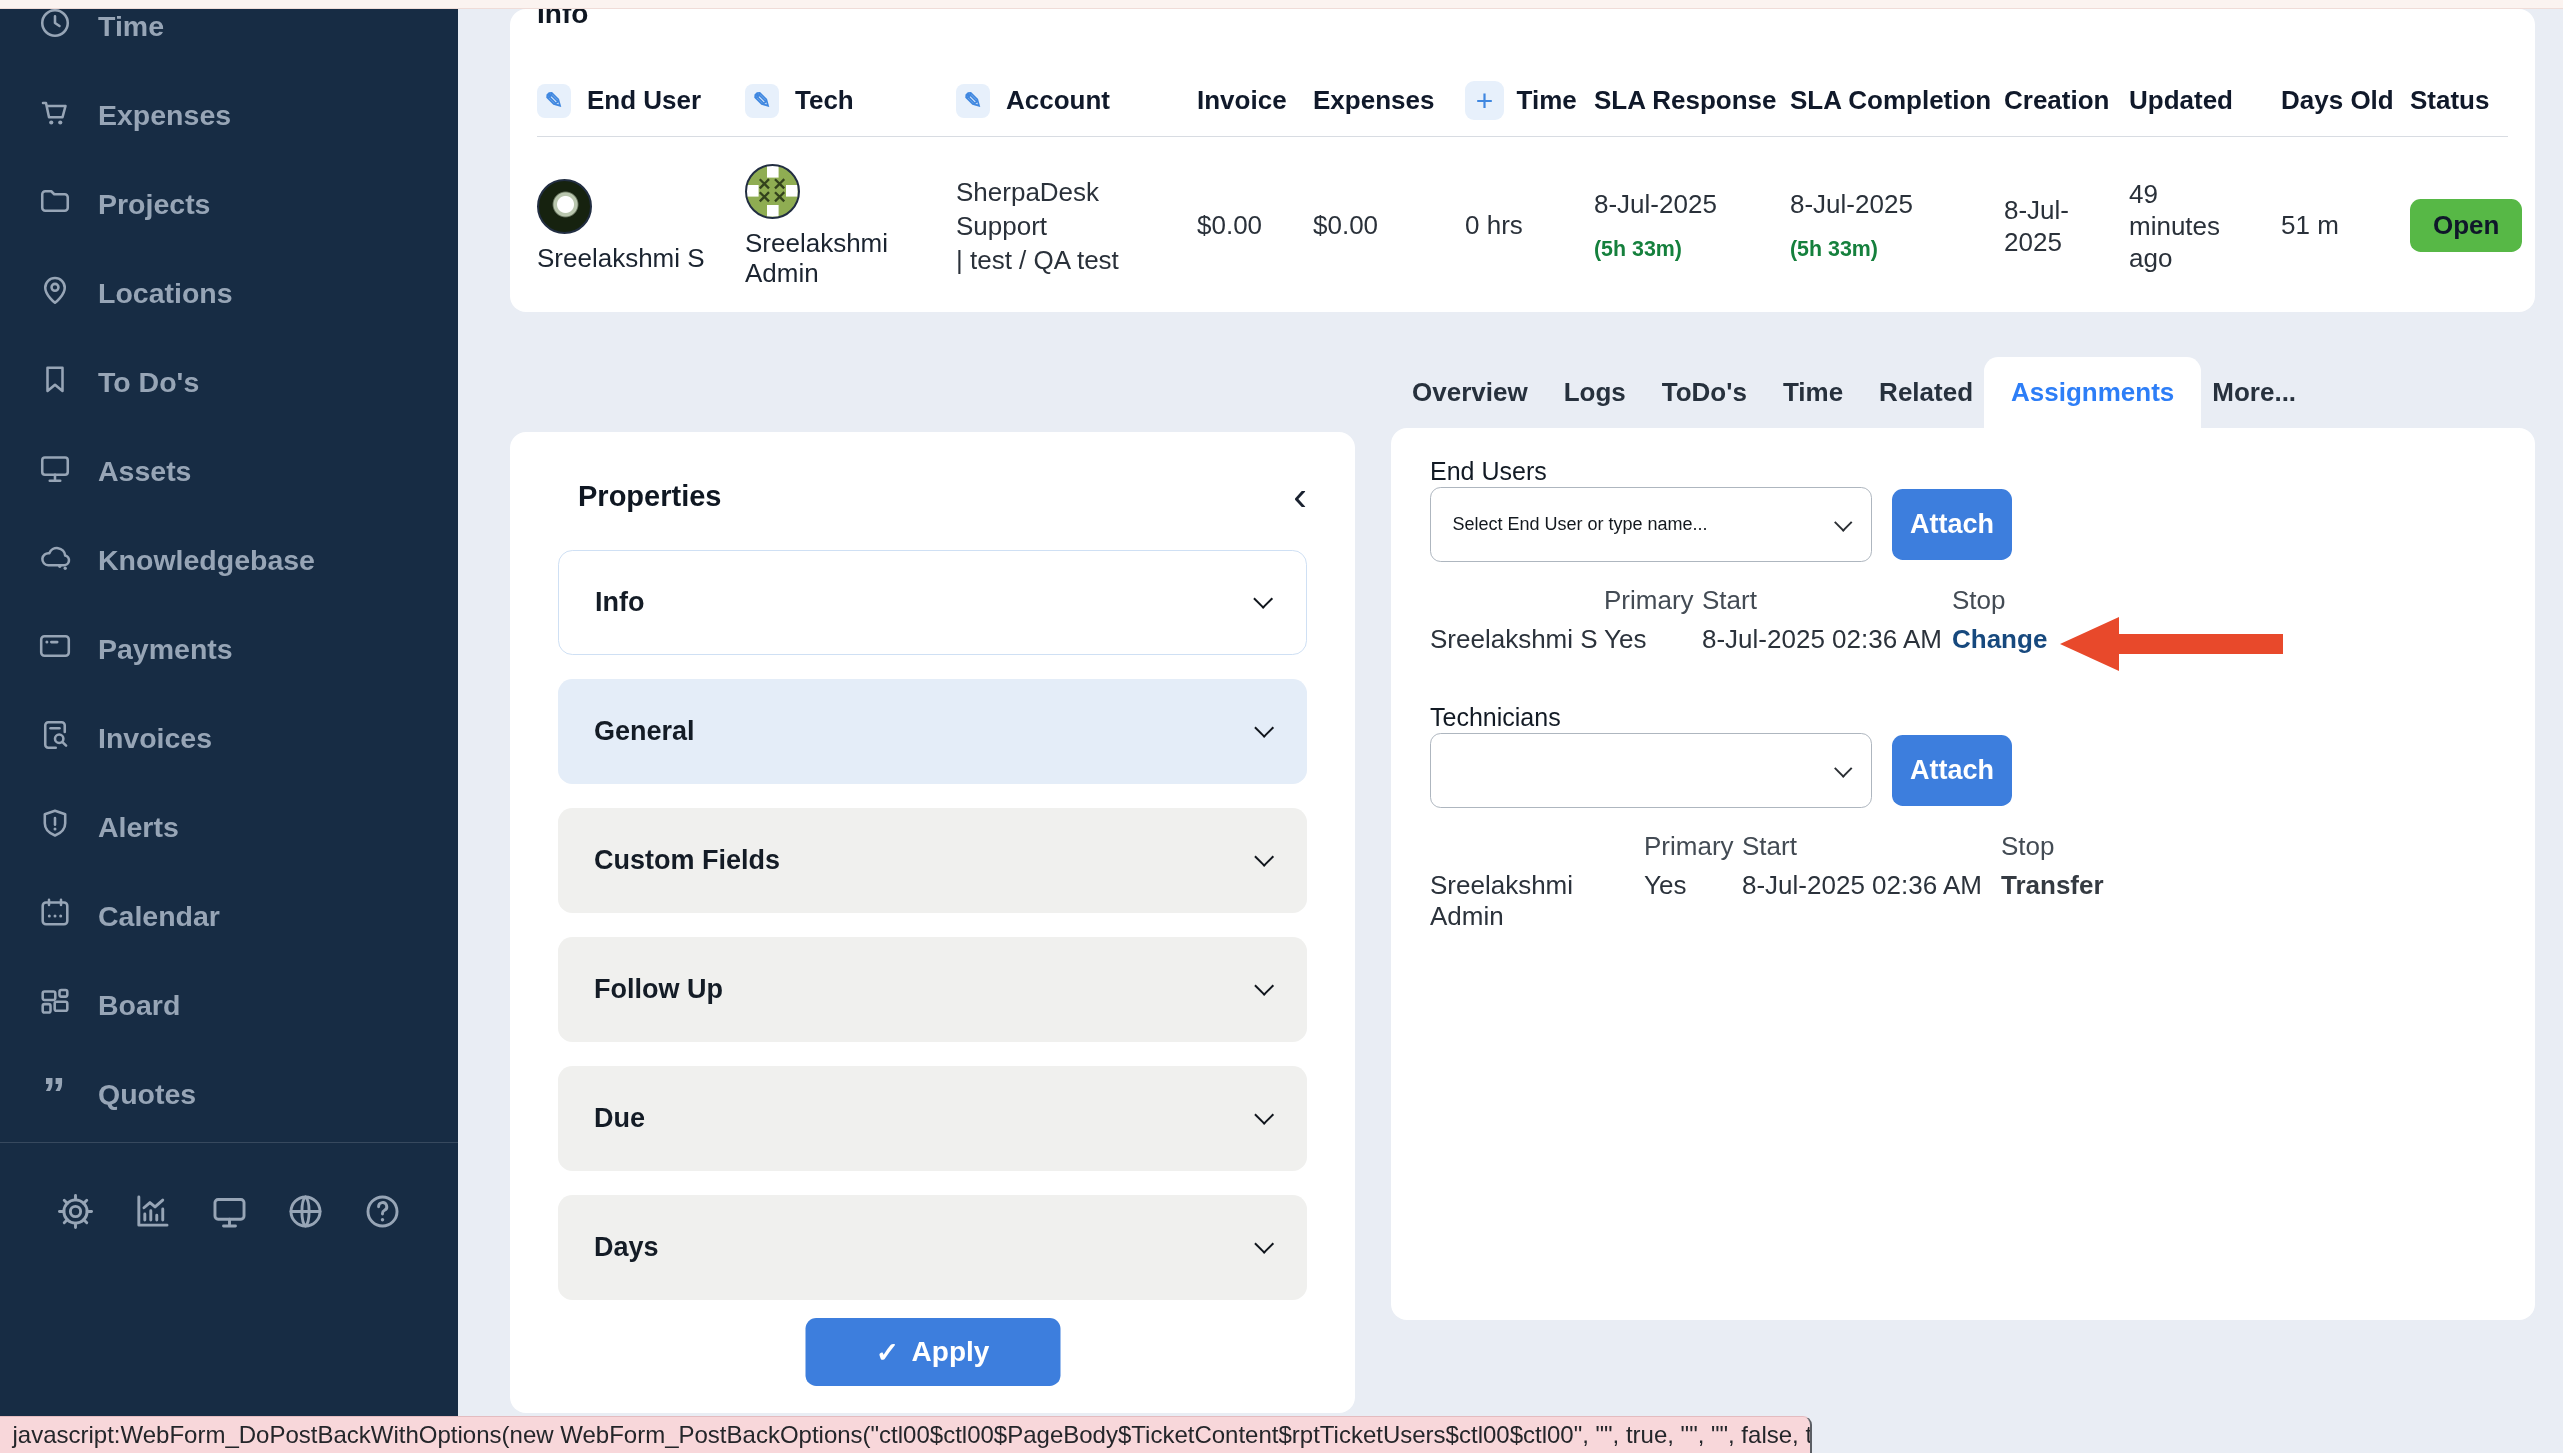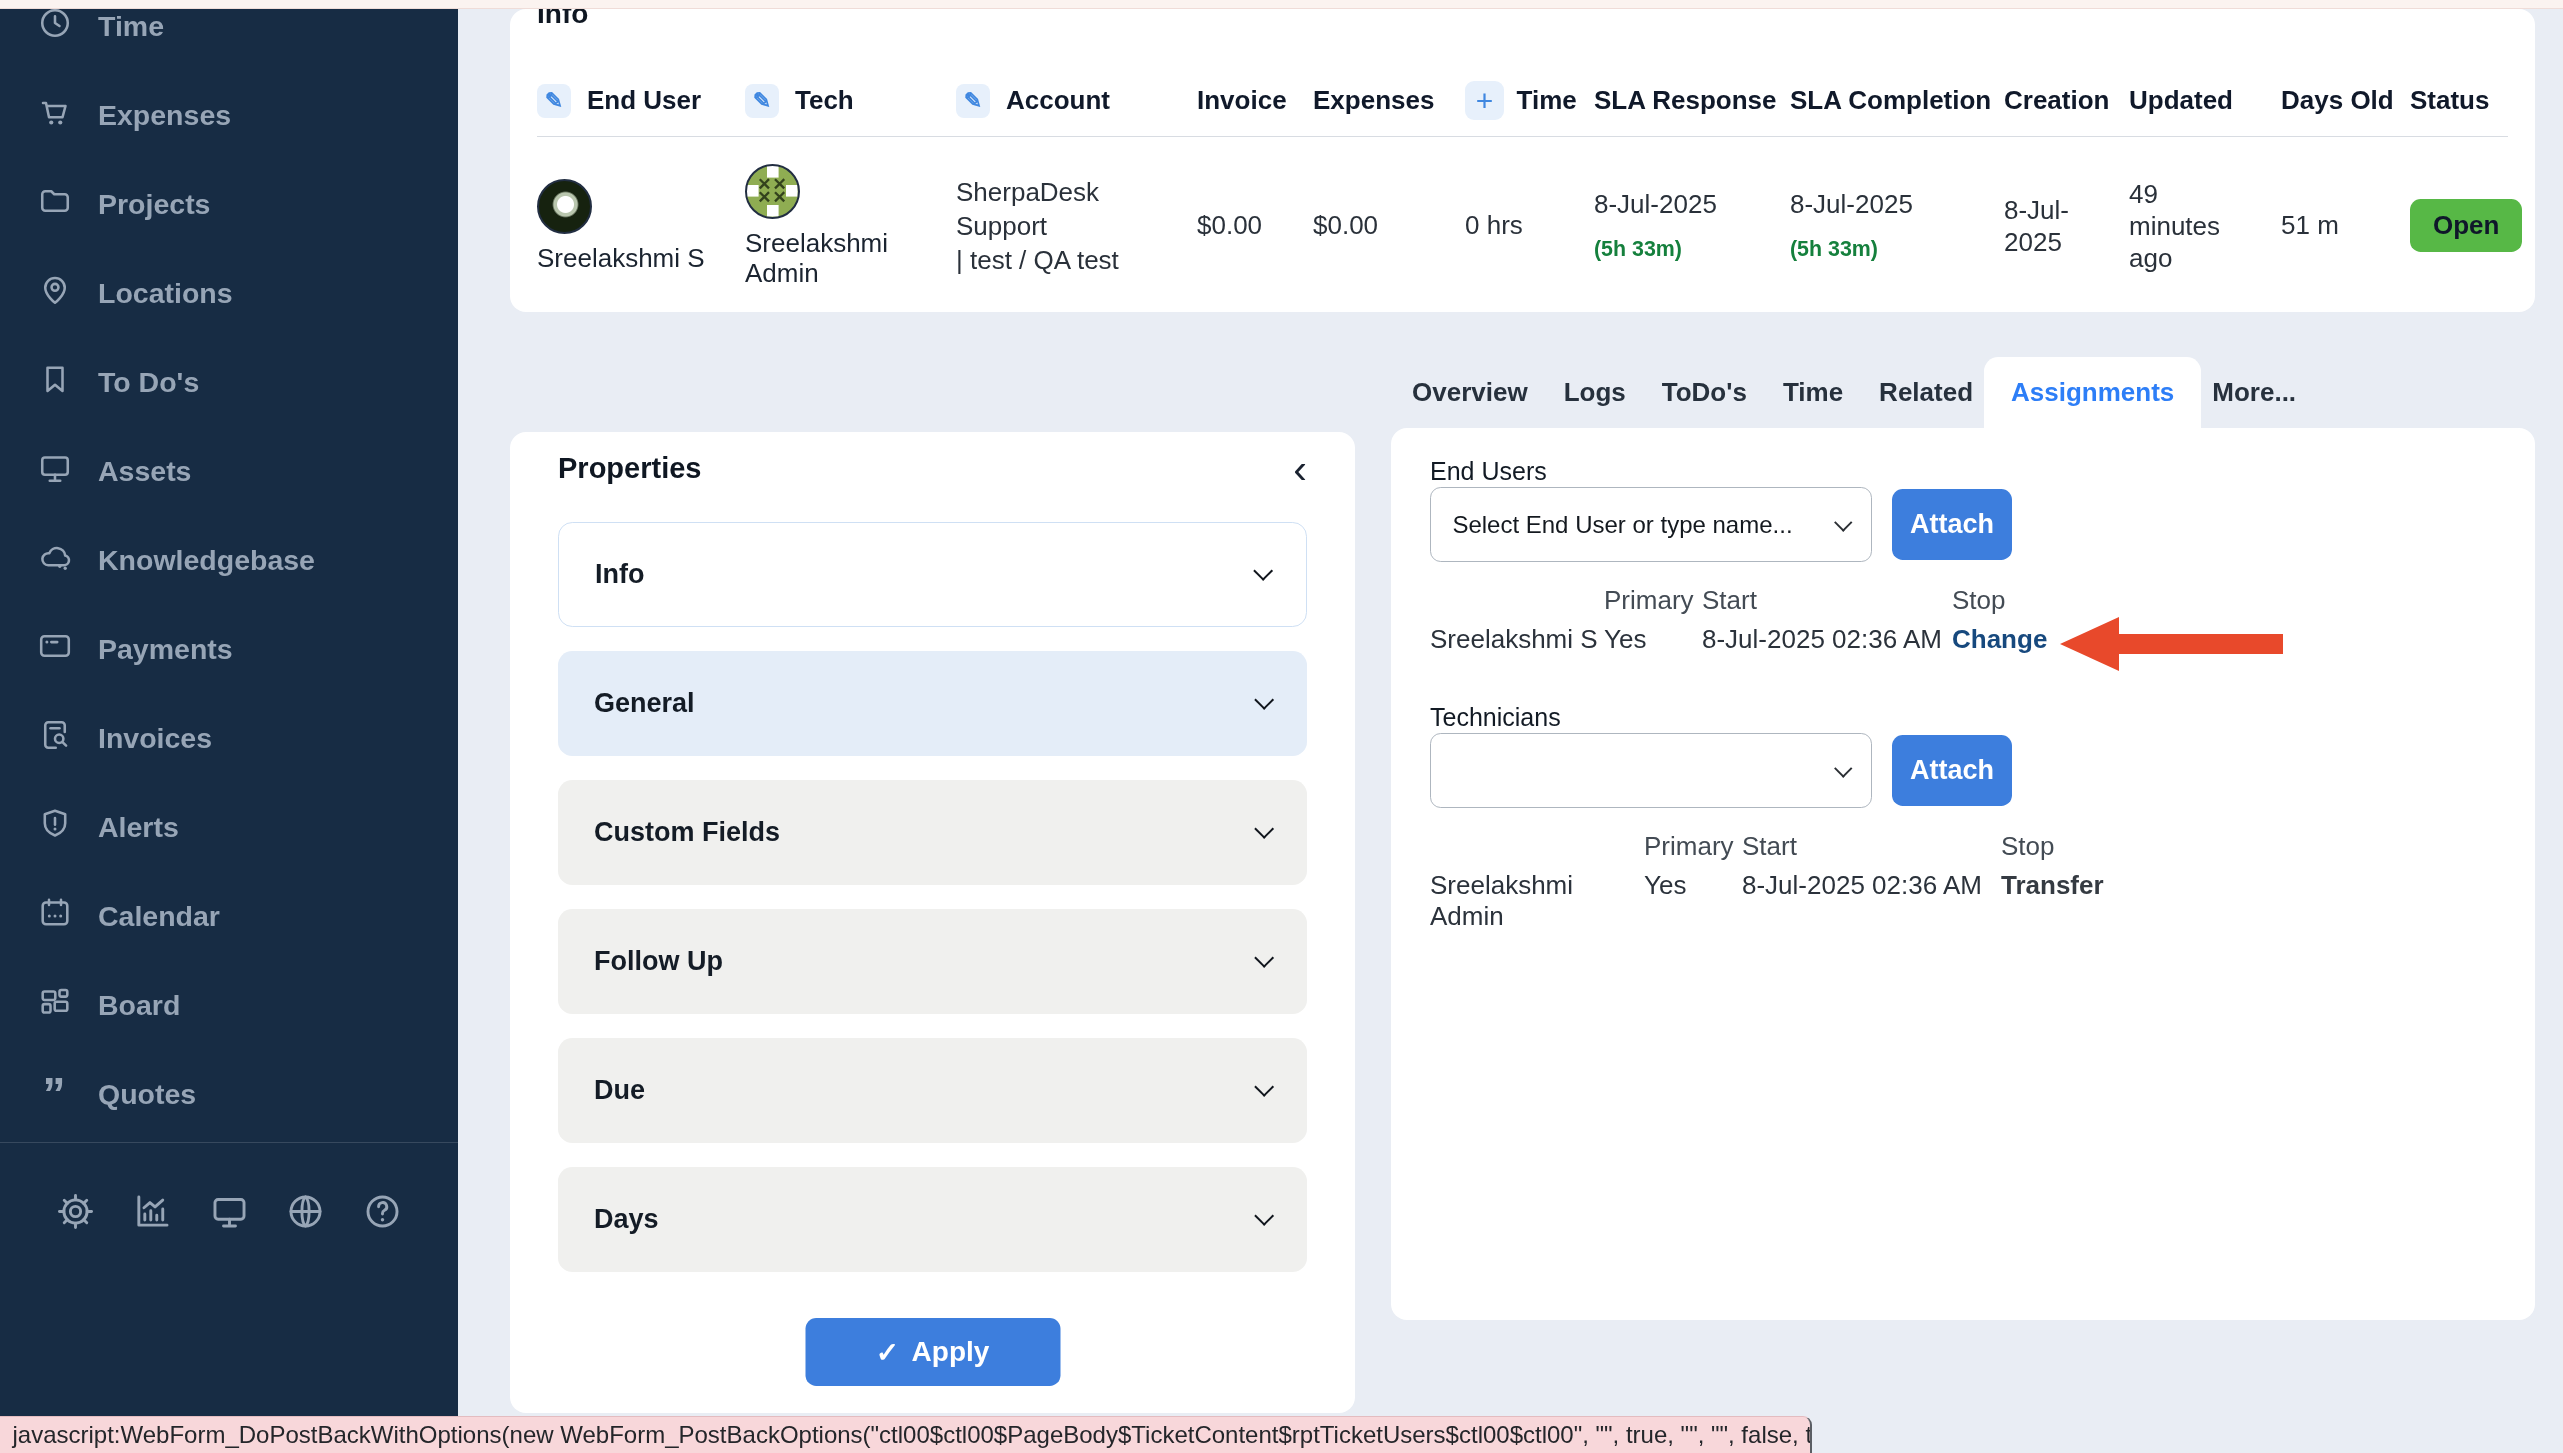--- a/index.html
+++ b/index.html
@@ -69,21 +69,21 @@
     font-size:26px; font-weight:700; color:#27313d; }
   .tab { height:71px; display:flex; align-items:center; cursor:pointer; white-space:nowrap; }
   .tab.active { background:#fff; border-radius:14.3px 14.3px 0 0; padding:12px 27px; margin:0 -25px; color:#2d7ef7; }
 
   
   .assign { position:absolute; left:1391px; top:428px; width:1144px; height:892px;
     background:#fff; border-radius:16px; }
   .grouplabel { position:absolute; left:39px; font-size:25px; color:#121a24; }
   .selectbox { position:absolute; left:39px; width:442px; height:75px; border:1.8px solid #aeb6bf;
     border-radius:10.7px; background:#fff; display:flex; align-items:center; padding:0 21.4px;
-    font-size:24px; color:#14191f; cursor:pointer; }
+    font-size:18px; color:#14191f; cursor:pointer; }
   .schev { width:12.5px; height:12.5px; border-right:2.7px solid #2b2f34; border-bottom:2.7px solid #2b2f34;
     transform:rotate(45deg); margin-left:auto; margin-top:-5.4px; flex:0 0 auto; }
   .btn-attach { position:absolute; left:501px; width:120px; height:71px; background:#3d7edd;
     border:none; border-radius:10.7px; color:#fff; font-size:27px; font-weight:700;
     font-family:"Liberation Sans", sans-serif; cursor:pointer; }
   .agrid { position:absolute; left:39px; display:grid; font-size:26px; }
   .eu-cols { grid-template-columns:174px 98px 250px 1fr; width:678px; }
   .te-cols { grid-template-columns:214px 98px 259px 1fr; width:713px; }
   .ahead { color:#434b54; }
   .acell-c { }
@@ -91,22 +91,22 @@
   .action-change { color:#17497e; font-weight:700; cursor:pointer; }
   .action-transfer { color:#353b42; font-weight:700; cursor:pointer; }
   .arrow { position:absolute; left:669px; top:189px; width:223px; height:54px; }
   .arrow .head { position:absolute; left:0; top:0; width:0; height:0;
     border-top:27px solid transparent; border-bottom:27px solid transparent; border-right:59px solid #e8492b; }
   .arrow .tail { position:absolute; left:55px; right:0; top:17px; height:19.6px; background:#e8492b; }
 
   
   .props { position:absolute; left:510px; top:432px; width:845px; height:981px;
     background:#fff; border-radius:16px; padding:0 48px; }
-  .props-head { display:flex; justify-content:space-between; align-items:flex-end; padding-top:20px;
-    font-size:29px; font-weight:700; color:#0f1722; }
+  .props-head { display:flex; justify-content:space-between; align-items:flex-start; padding-top:48px;
+    font-size:29px; font-weight:700; color:#0f1722;margin-left:20px; }
   .collapse { font-size:41px; font-weight:400; color:#1a2230; line-height:32px; cursor:pointer; }
   .accs { margin-top:37px; }
   .acc { height:105px; border-radius:14.3px; display:flex; align-items:center; justify-content:space-between;
     padding:0 36px; margin-bottom:24px; font-size:27px; font-weight:700; color:#141c26; cursor:pointer; }
   .acc.outlined { background:#fff; border:1.8px solid #cfe0f4; }
   .acc.blue { background:#e4edf8; }
   .acc.gray { background:#f0f0ee; }
   .chevdown { width:14.3px; height:14.3px; border-right:2.7px solid #10151c; border-bottom:2.7px solid #10151c;
     transform:rotate(45deg); margin-top:-7.1px; flex:0 0 auto; }
   .btn-apply { position:absolute; left:50%; transform:translateX(-50%); top:886px; width:255px; height:68px;

